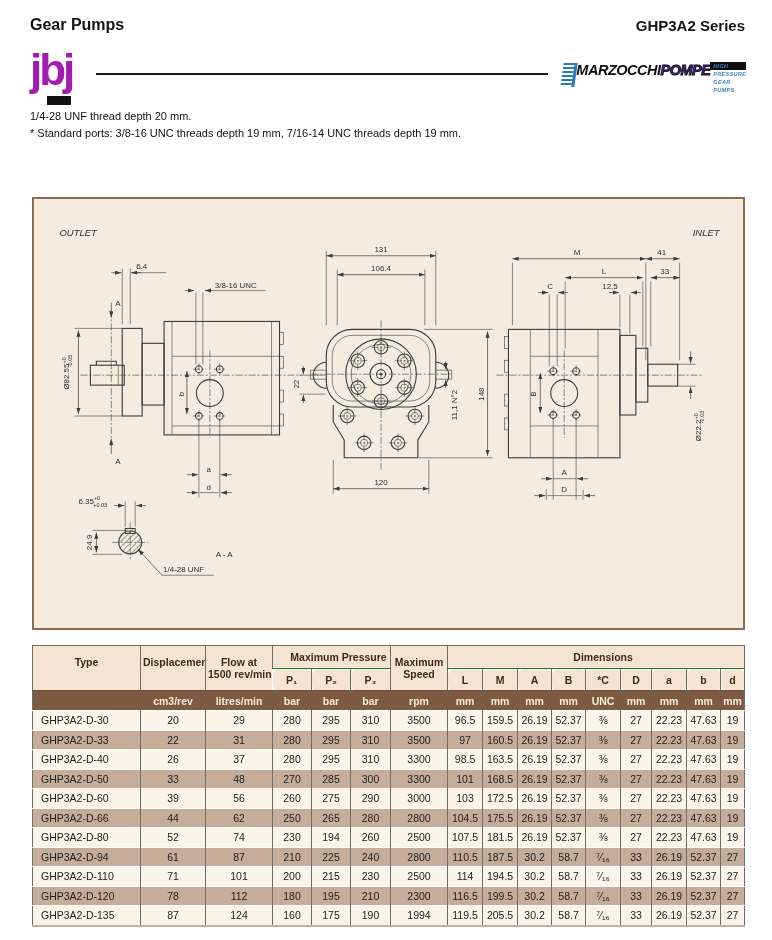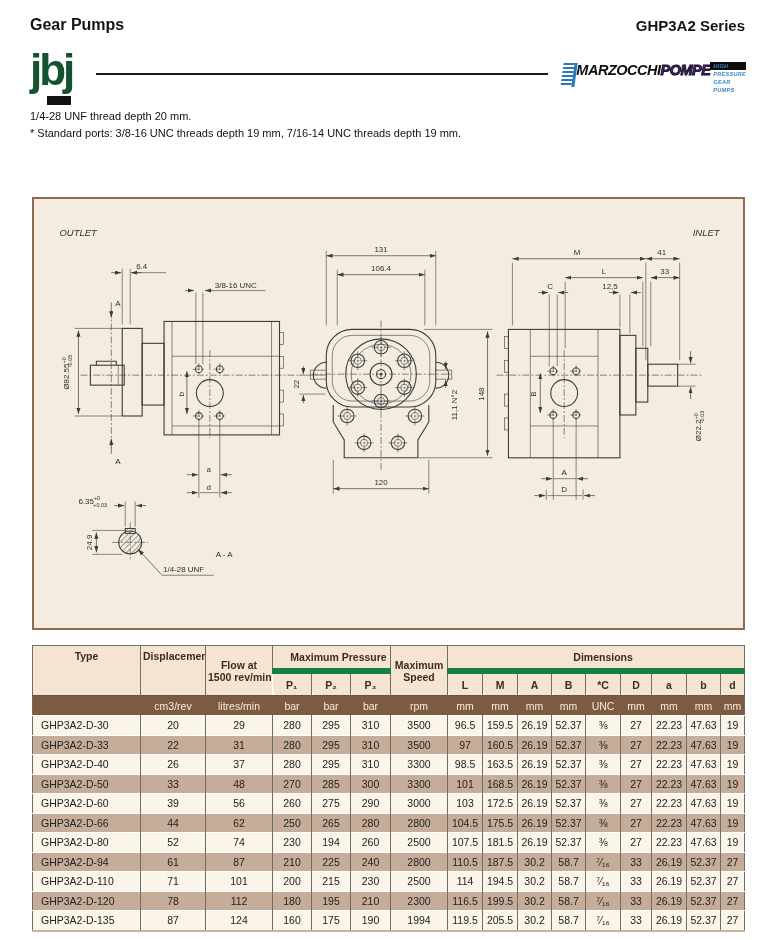--- a/index.html
+++ b/index.html
@@ -1,21 +1,21 @@
 <!DOCTYPE html>
 <html><head>
 <meta charset="utf-8">
 <style>
   html,body{margin:0;padding:0;background:#fff;}
   body{width:772px;height:940px;position:relative;font-family:"Liberation Sans",sans-serif;color:#141414;}
   .abs{position:absolute;}
   
   .title-left{left:30px;top:16px;font-size:16px;font-weight:bold;}
   .title-right{right:27px;top:17px;font-size:15px;font-weight:bold;}
-  .jbj{left:30px;top:48px;font-size:44px;font-weight:bold;letter-spacing:-3px;color:#14532d;line-height:44px;}
+  .jbj{left:30px;top:48px;font-size:44px;font-weight:bold;letter-spacing:-3px;color:#a21caf;line-height:44px;}
   .jbj-bar{left:47px;top:96px;width:24px;height:9px;background:#111;}
   .rule{left:96px;top:73px;width:452px;height:2px;background:#1a1a1a;}
   .mz{left:562px;top:62px;width:184px;height:27px;display:flex;}
   .mz-icon{width:36px;height:24px;margin-top:1px;background:repeating-linear-gradient(180deg,#2a7ab5 0 2px,#ffffff 2px 4px);border-right:3px solid #2a7ab5;transform:skewX(-8deg);}
   .mz-right{flex:1;display:flex;flex-direction:row;}
   .mz-names{display:flex;align-items:baseline;font-style:italic;font-weight:bold;line-height:16px;}
   .mz-marzocchi{font-size:14.5px;letter-spacing:-0.5px;color:#0d0d0d;}
   .mz-pompe{font-size:14.5px;color:#4c1d95;-webkit-text-stroke:0.9px #0d0d0d;letter-spacing:-0.5px;}
   .mz-bar{height:8px;background:#0d0d0d;color:#3a86c8;font-size:5.5px;font-style:italic;font-weight:bold;line-height:8px;padding-left:3px;letter-spacing:0.3px;}
   .notes{left:30px;top:108px;font-size:11px;line-height:16.5px;color:#111;}
@@ -28,23 +28,23 @@
   .thin{fill:none;stroke:#3c3c3c;stroke-width:0.6;}
   .cl{fill:none;stroke:#3c3c3c;stroke-width:0.6;stroke-dasharray:7 2 2 2;}
   .dim{fill:none;stroke:#3c3c3c;stroke-width:0.7;}
   
   .spec-table{left:32px;top:645px;width:712px;}
   table{border-collapse:collapse;table-layout:fixed;width:712px;font-size:10.5px;}
   th,td{padding:0 2px;text-align:center;overflow:hidden;white-space:nowrap;}
   thead th{background:#f4e4d1;color:#3f2b18;font-weight:bold;border-left:1px solid #6e6e66;font-size:10.5px;}
   thead tr.r1 th{height:22px;}
   thead tr.r2 th{height:21px;border-radius:6px;}
-  th.span2{vertical-align:top;padding-top:4px;margin-left:43px;}
-  th.grp{border-bottom:6px solid #15803d;padding-left:16px;}
-  tr.units td{background:#7d5b42;color:#f7ecd9;font-weight:normal;height:19px;border-left:1px solid #7d5b42;border-top:1px solid #6e5138;}
+  th.span2{vertical-align:top;padding-top:10px;margin-left:43px;}
+  th.grp{border-bottom:1px solid #15803d;padding-left:16px;}
+  tr.units td{background:#7d5b42;color:#f7ecd9;font-weight:bold;height:19px;border-left:1px solid #7d5b42;border-top:1px solid #6e5138;}
   tbody.data td{border-left:1px solid #6e6e66;border-top:1px solid #ffffff;height:18.5px;color:#232323;}
   tbody.data tr:nth-child(odd) td{background:#fbf4e8;}
   tbody.data tr:nth-child(even) td{background:#c6ad99;}
   tbody.data td:first-child, tr.units td:first-child, thead th:first-child{border-left:none;}
   tbody.data td:first-child{text-align:left;padding-left:8px;margin-top:45px;}
   table{border:1px solid #6e6e66;border-bottom:2px solid #c9b29c;}
 </style>
 </head>
 <body>
 

